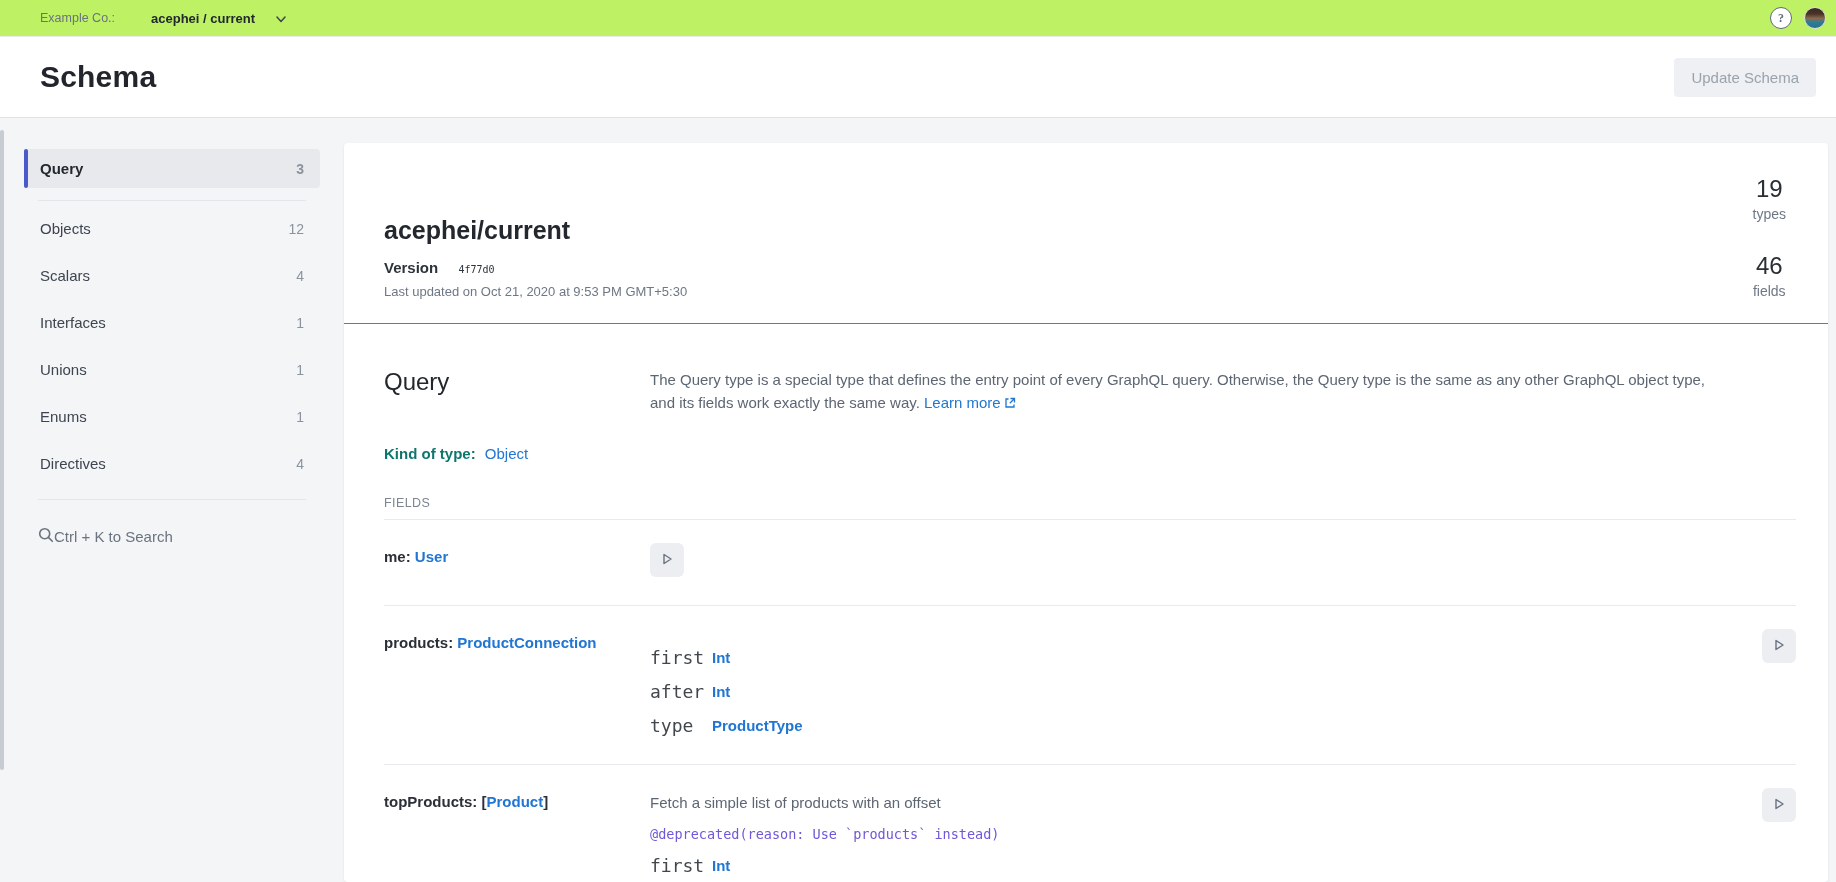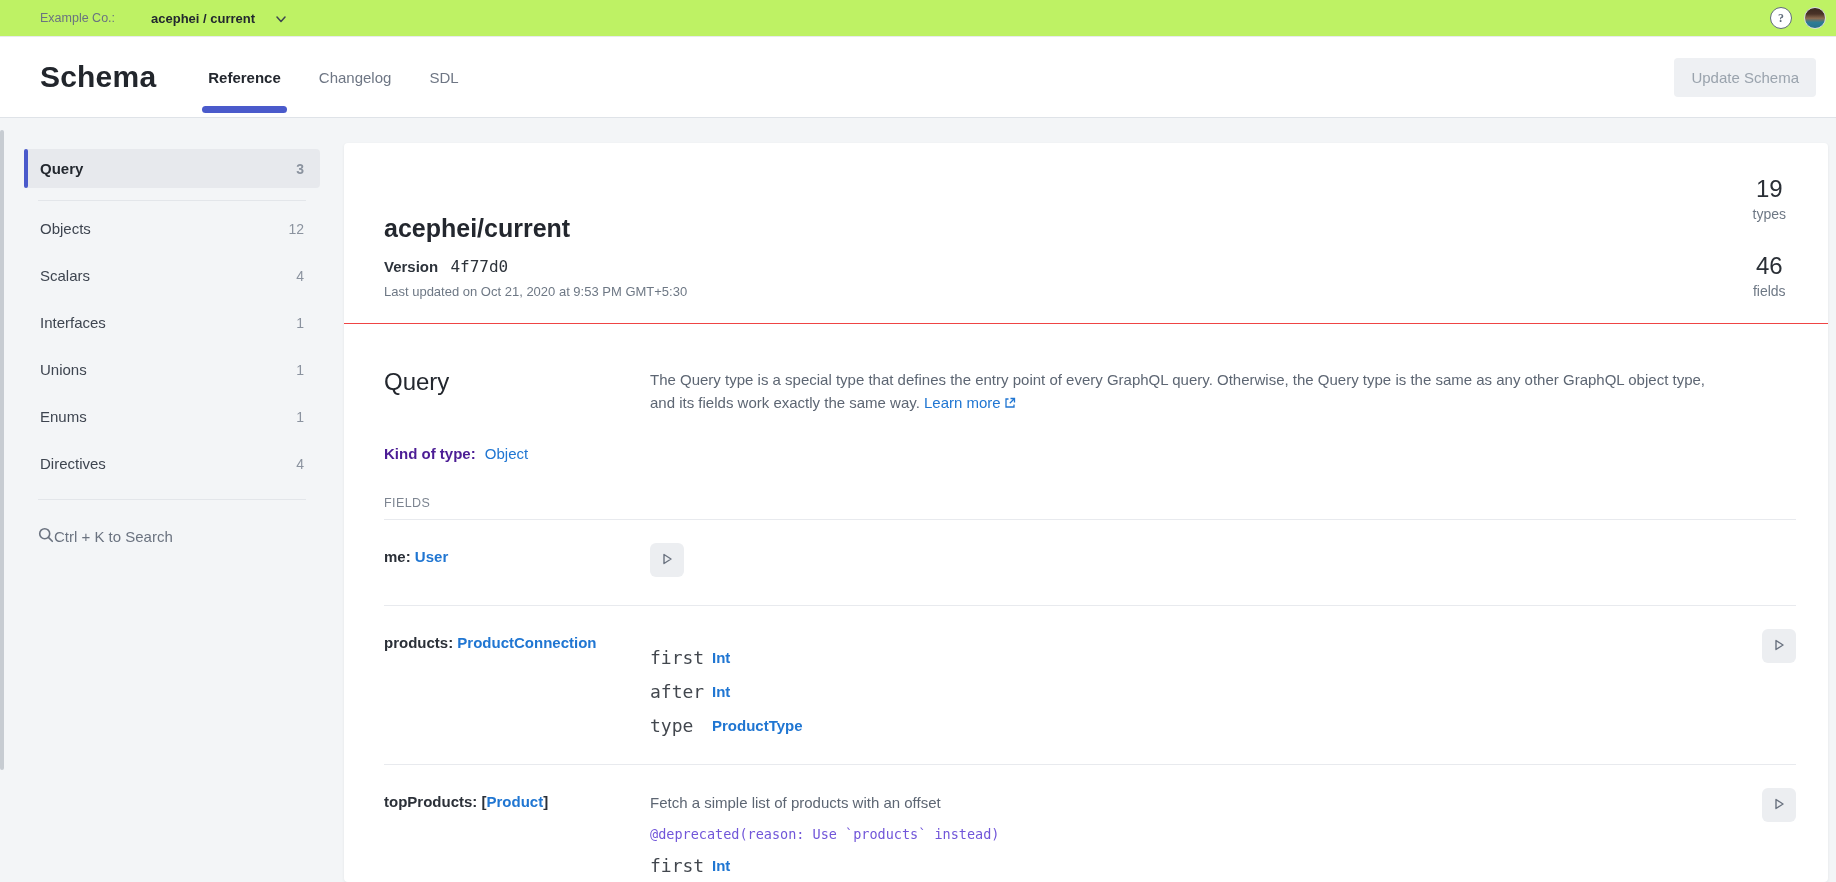--- a/index.html
+++ b/index.html
@@ -73,35 +73,35 @@
     flex:1; background:#fff; margin:25px 8px 0 24px; border-radius:4px;
     box-shadow:0 1px 3px rgba(40,50,60,.08); min-width:0;
   }
   .card-header {
     padding:32px 30px 24px 40px; display:flex; align-items:flex-end;
     border-bottom:1px solid #ef4444;
   }
   .graph-title { font-size:25px; font-weight:600; color:#23272e; margin-bottom:14px; }
   .version-line { font-size:15px; color:#2d333b; margin-bottom:8px; }
   .version-line .vlabel { font-weight:700; }
-  .version-line .vhash { font-family:"DejaVu Sans Mono","Liberation Mono",monospace; font-size:16px; margin-left:8px;text-align:right; }
+  .version-line .vhash { font-family:"DejaVu Sans Mono","Liberation Mono",monospace; font-size:10px; margin-left:16px;text-align:right; }
   .updated-line { font-size:13px; color:#6e7885; }
   .stats { margin-left:auto; display:flex; gap:30px; padding-right:12px;flex-direction:column; }
   .stat { text-align:center; }
   .stat .num { font-size:24px; color:#2a2f36; }
   .stat .lab { font-size:14px; color:#6e7885; margin-top:3px; }
   
   .type-section { padding:44px 32px 0 40px; }
   .type-head { display:flex; }
   .type-name { width:266px; flex:none; font-size:24px; font-weight:400; color:#23272e; }
   .type-desc { font-size:15px; line-height:23px; color:#5d6673; max-width:1100px; padding-right:20px; }
   a.link { color:#2076d2; text-decoration:none; cursor:pointer; }
   .ext-icon { display:inline-block; vertical-align:-1px; margin-left:3px; }
   .kind-line { margin-top:30px; font-size:15px; }
-  .kind-line .klabel { color:#4c1d95; font-weight:600; margin-right:5px; }
+  .kind-line .klabel { color:#0f766e; font-weight:600; margin-right:5px; }
   .fields-label { margin-top:34px; font-size:12.5px; color:#7d8591; letter-spacing:.4px; }
   .fields-divider { border:none; border-top:1px solid #e8eaee; margin-top:9px; }
   .field-row { display:flex; align-items:flex-start; padding:28px 0; border-bottom:1px solid #e8eaee; }
   .field-sig { width:266px; flex:none; font-size:15px; font-weight:600; color:#2b3038; }
   .field-sig a.link { font-weight:600; }
   .field-mid { flex:1; min-width:0; padding-right:20px; }
   .field-desc { font-size:15px; color:#5d6673; line-height:20px; }
   .arg-row { display:flex; align-items:center; margin-top:13px; }
   .arg-name {
     font-family:"DejaVu Sans Mono","Liberation Mono",monospace;
@@ -132,32 +132,20 @@
     </span>
   </div>
   <div class="topbar-right">
     <div class="help-btn">?</div>
     <div class="avatar"></div>
   </div>
 </div>
 
 <div class="pageheader">
   <div class="page-title">Schema</div>
-  <div class="tabs">
-    <div class="tab active">
-      <span>Reference</span>
-      <span class="tab-underline"></span>
-    </div>
-    <div class="tab">
-      <span>Changelog</span>
-    </div>
-    <div class="tab">
-      <span>SDL</span>
-    </div>
-  </div>
   <button class="update-btn">Update Schema</button>
 </div>
 
 <div class="content">
   <div class="left-scrollbar"></div>
 
   <div class="sidebar">
     <div class="side-item active">
       <span class="active-bar"></span>
       <span>Query</span>

